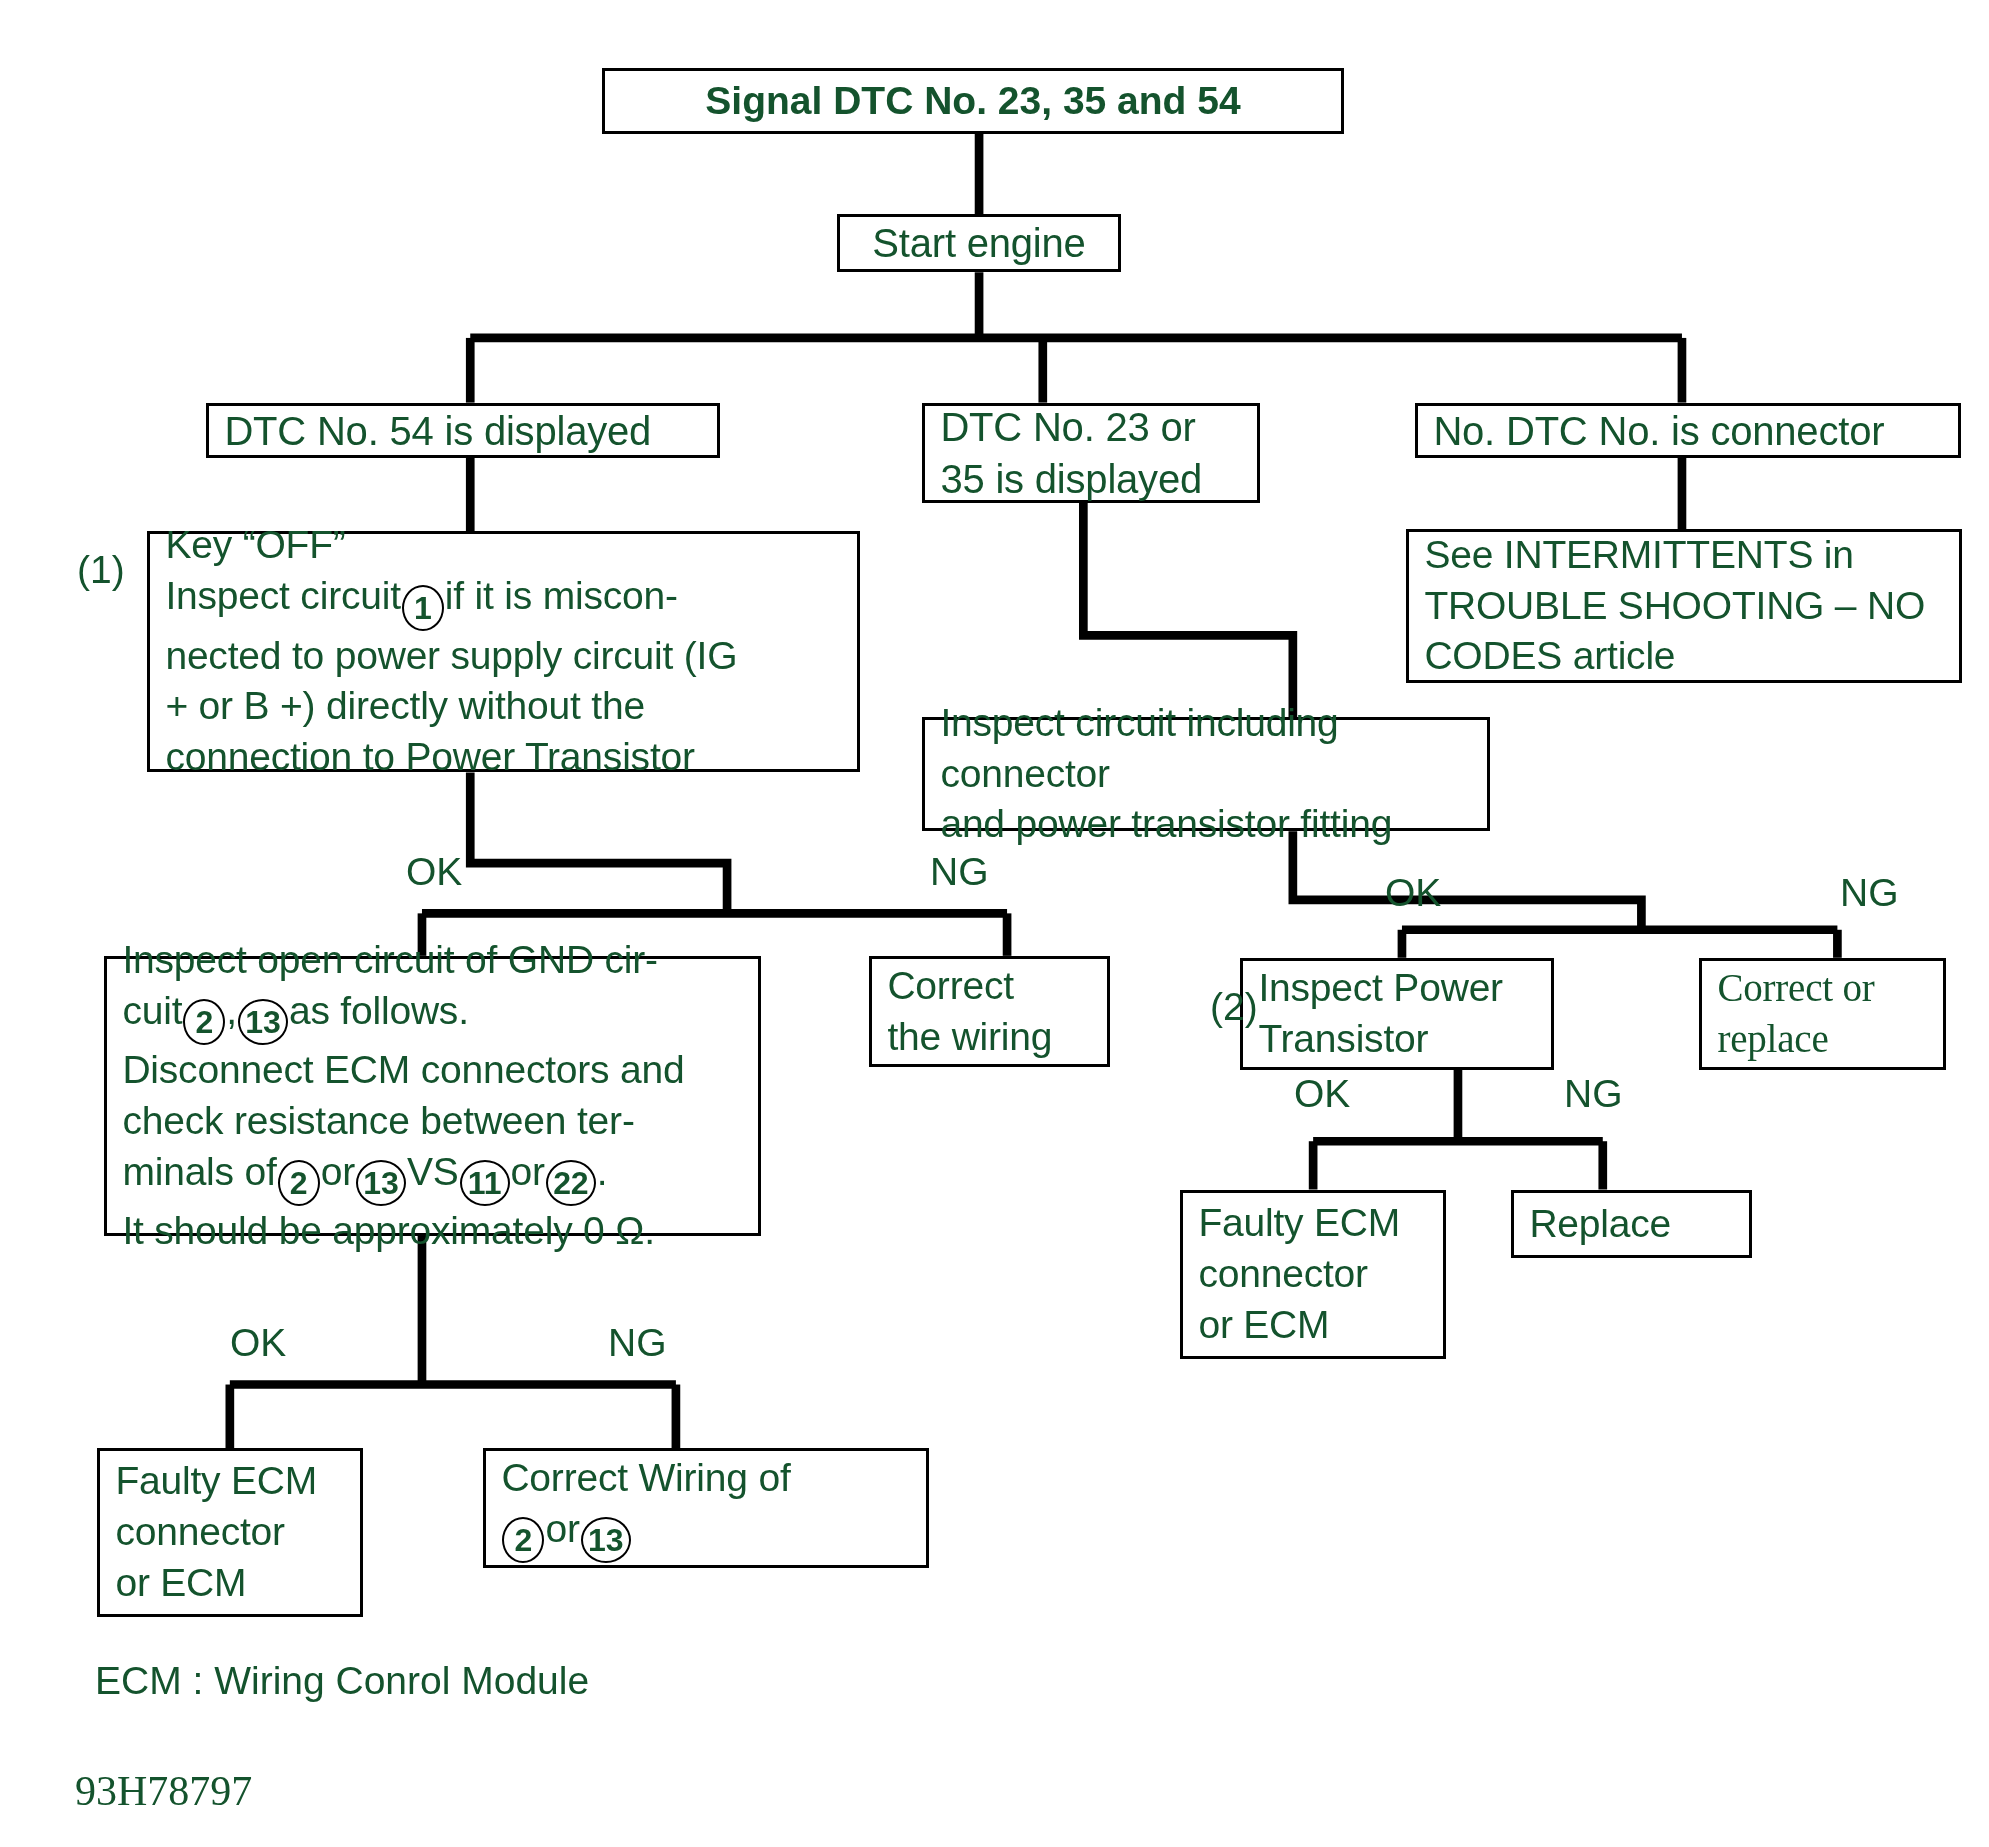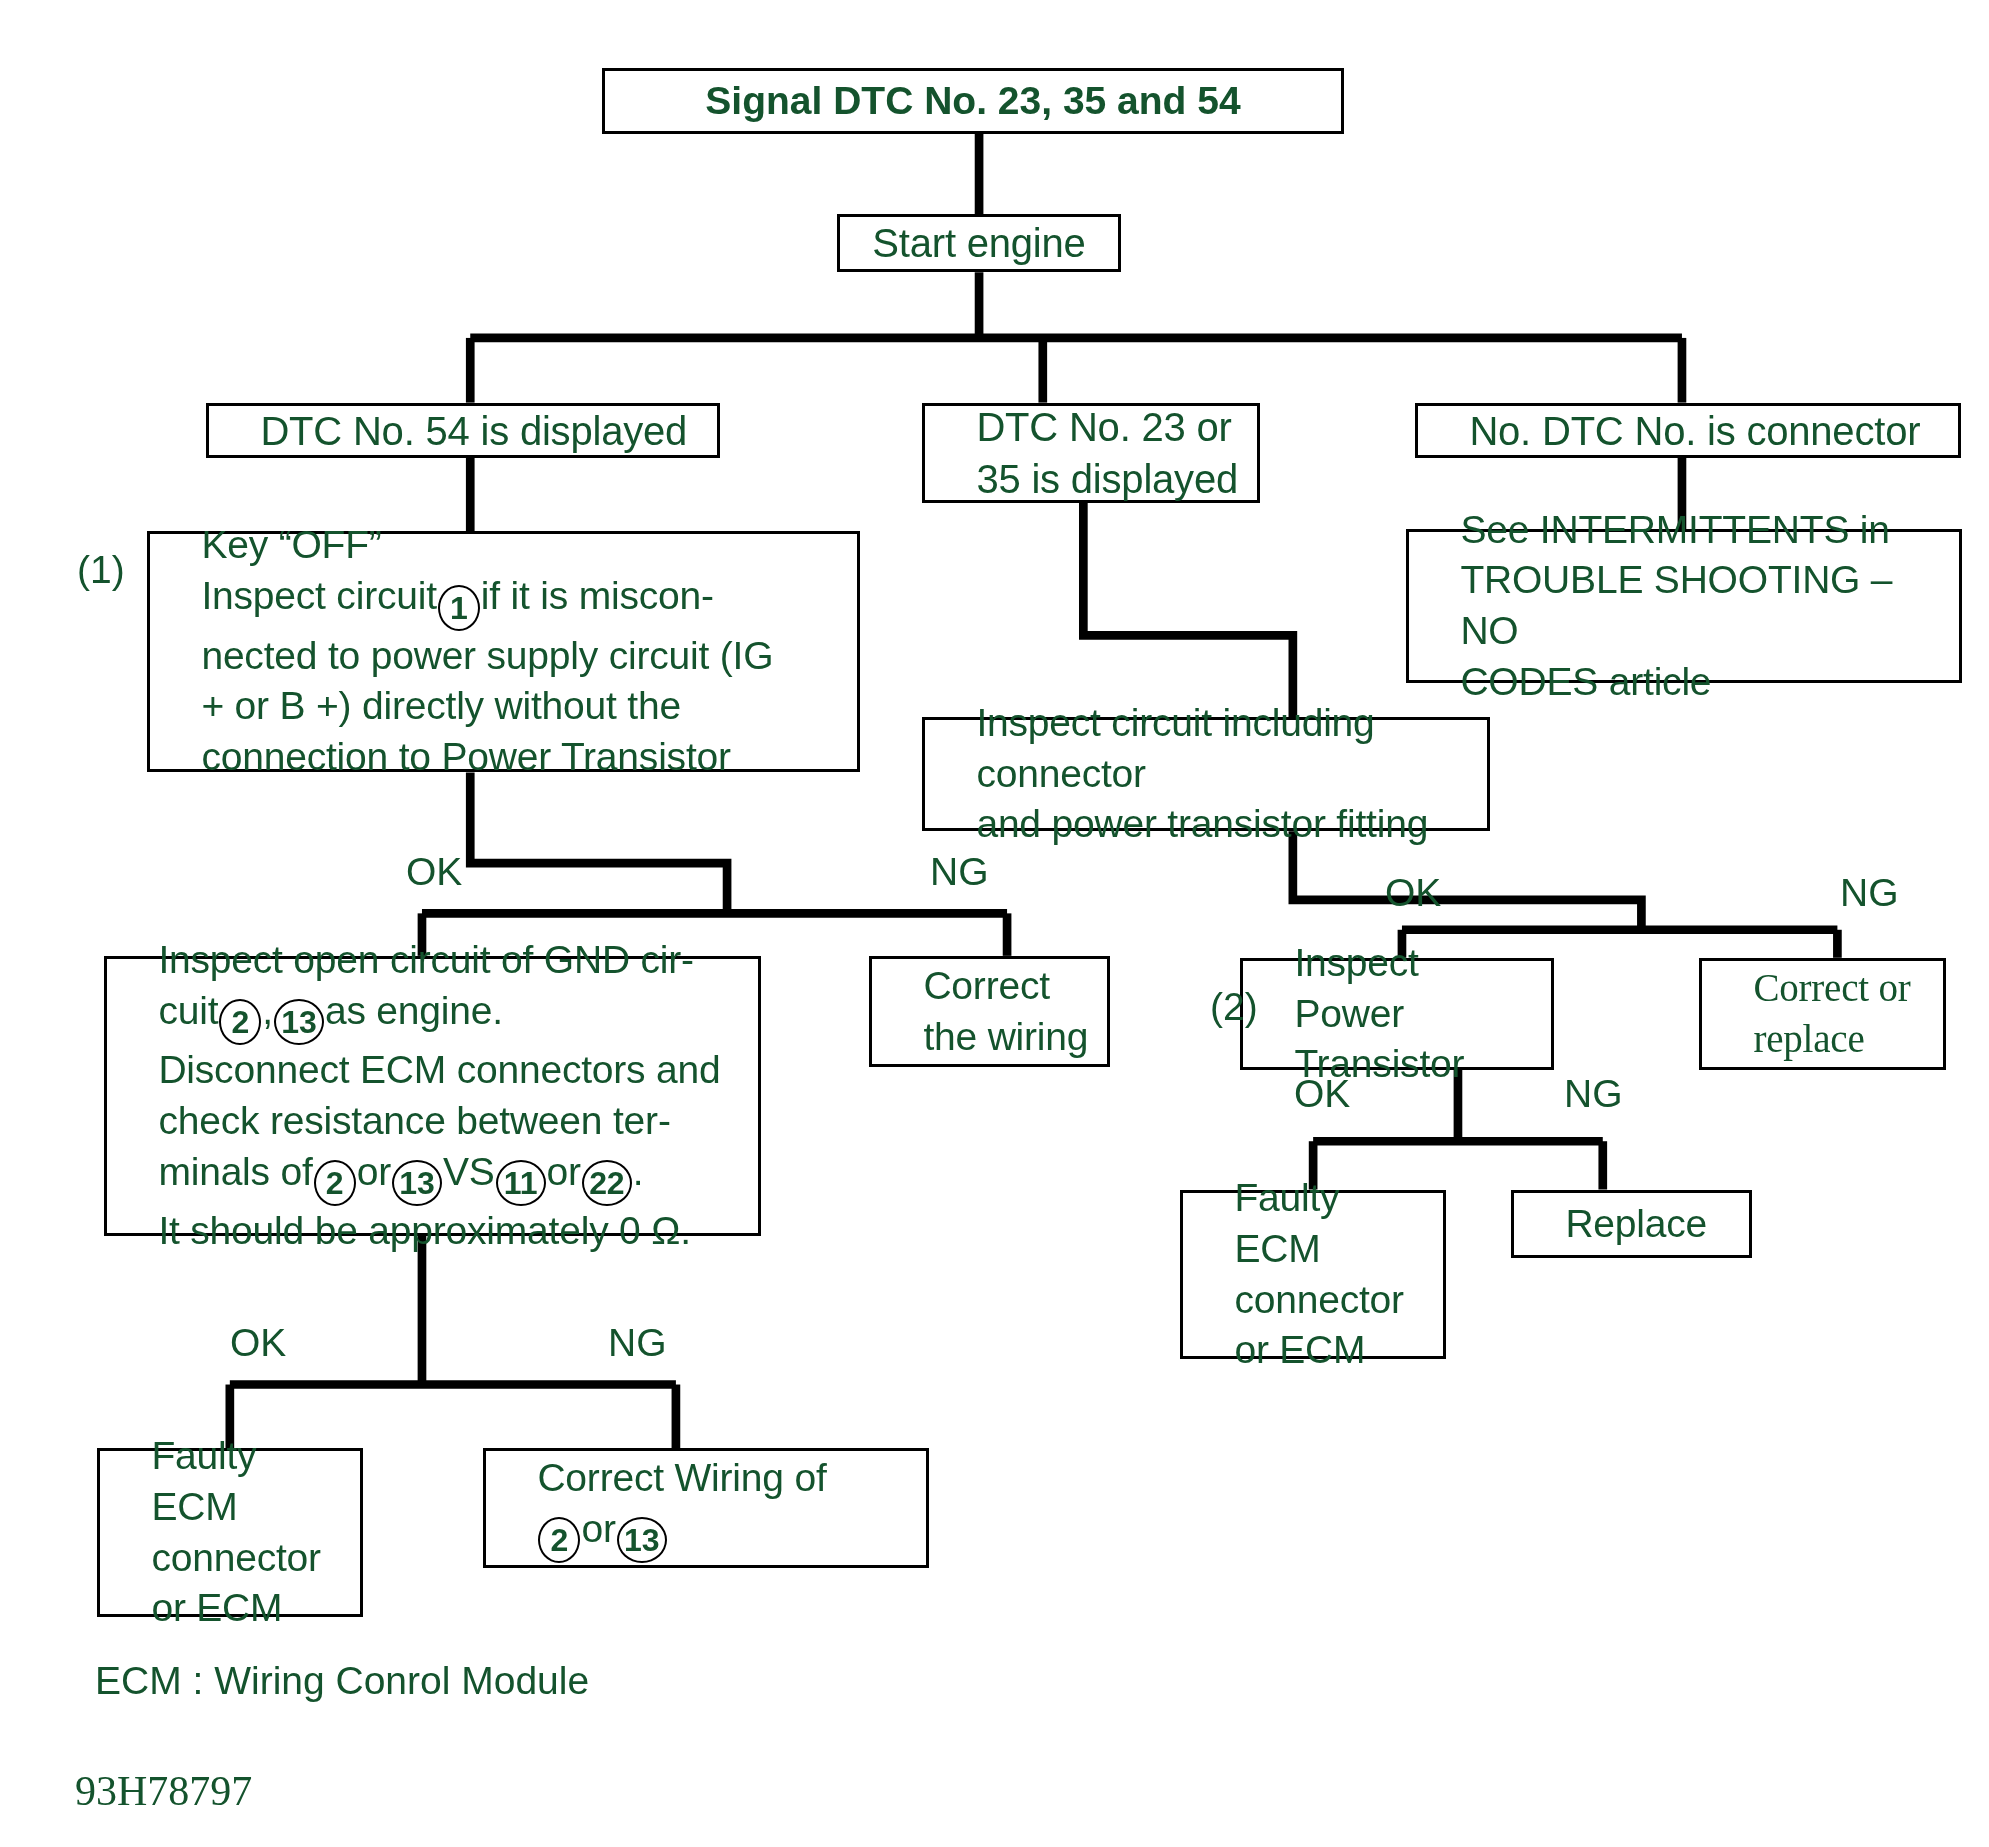--- a/index.html
+++ b/index.html
@@ -30,21 +30,21 @@
     border: 3.9px solid #000000;
     background: #ffffff;
     display: flex;
     flex-direction: column;
     justify-content: center;
     line-height: 1.30;
     letter-spacing: -0.2px;
     z-index: 2;
   }
   .box.center { align-items: center; text-align: center; }
-  .box.left { align-items: center; text-align: left; padding-left: 36px; }
+  .box.left { align-items: center; text-align: left; }
   .box .pad { padding: 0 15.4px; width: 100%; box-sizing: border-box; }
   .t-title {
     font-weight: bold;
     font-size: 39px;
     letter-spacing: 0px;
   }
   .t-std { font-size: 40px; }
   .t-body { font-size: 39px; }
   .lbl {
     position: absolute;
@@ -186,21 +186,21 @@
       <div>and power transistor fitting</div>
     </div>
   </div>
 
   <span class="lbl" style="left:406px; top:850px;">OK</span>
   <span class="lbl" style="left:930px; top:850px;">NG</span>
 
   <div class="box left t-body" style="left:104px; top:956px; width:657px; height:280px;">
     <div class="pad">
       <div>Inspect open circuit of GND cir-</div>
-      <div class="nw"><span>cuit</span><span class="circ">2</span><span>,</span><span class="circ w2">13</span><span>as engine.</span></div>
+      <div class="nw"><span>cuit</span><span class="circ">2</span><span>,</span><span class="circ w2">13</span><span>as follows.</span></div>
       <div>Disconnect ECM connectors and</div>
       <div>check resistance between ter-</div>
       <div class="nw"><span>minals of</span><span class="circ">2</span><span>or</span><span class="circ w2">13</span><span>VS</span><span class="circ w2">11</span><span>or</span><span class="circ w2">22</span><span>.</span></div>
       <div>It should be approximately 0 Ω.</div>
     </div>
   </div>
 
   <div class="box left t-body" style="left:869px; top:956px; width:241px; height:111px;">
     <div class="pad">
       <div>Correct</div>

